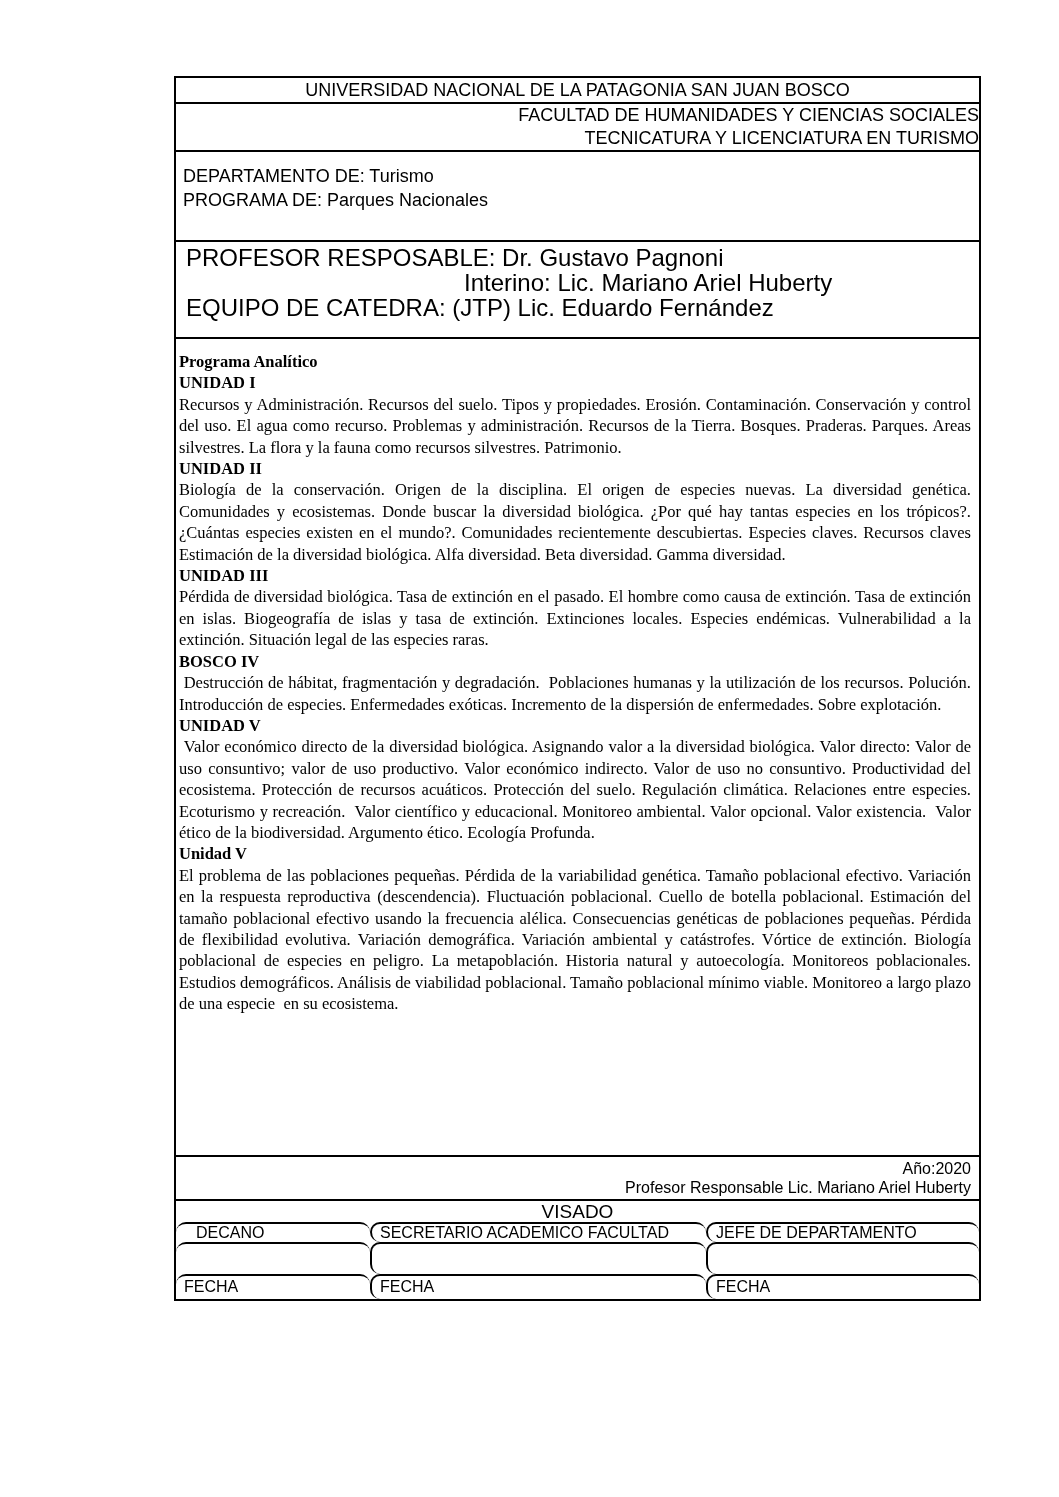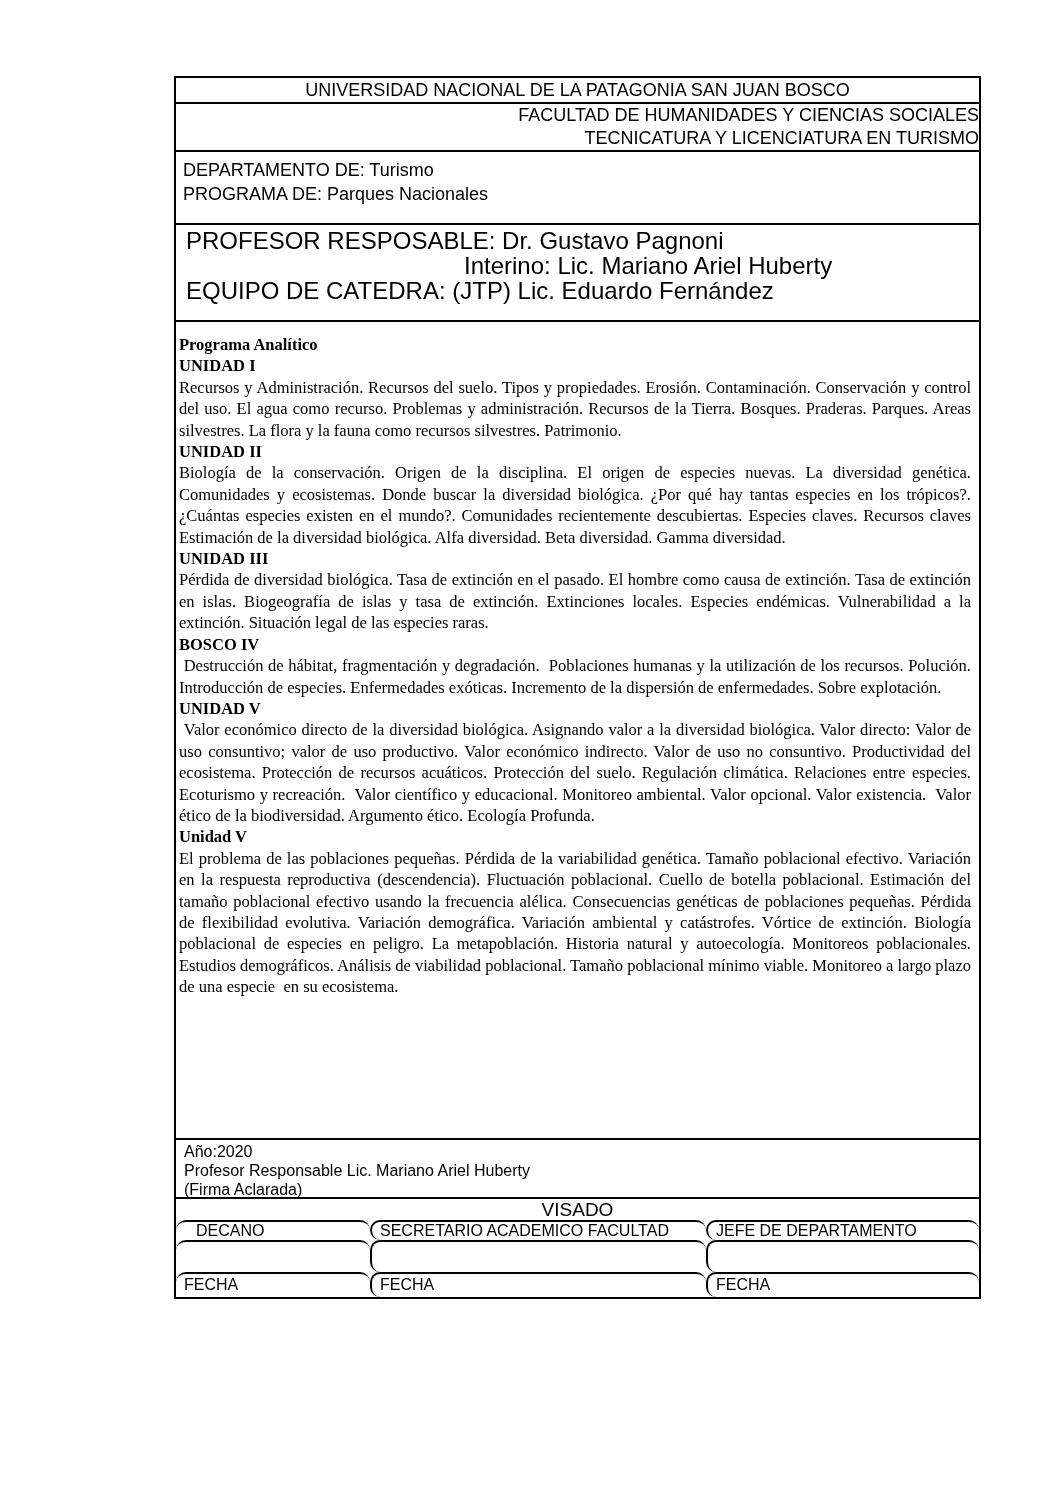--- a/index.html
+++ b/index.html
@@ -44,24 +44,24 @@
   }
   
   .r2 {
     height: 48px;
     font-size: 18px;
     line-height: 23px;
     text-align: right;
   }
   
   .r3 {
-    height: 73px;
+    height: 90px;
     font-size: 18px;
     line-height: 24px;
-    padding: 6px 8px 0 7px;
+    padding: 12px 8px 0 7px;
   }
   
   .r4 {
     height: 97px;
     font-size: 24px;
     line-height: 25px;
     padding: 3px 8px 0 10px;
   }
   .r4 .indent { margin-left: 278px; }
 
@@ -73,24 +73,25 @@
     padding: 12px 8px 0 3px;
   }
   .r5 .bold { font-weight: bold; }
   .r5 .ubody {
     text-align: justify;
     white-space: pre-wrap;
   }
 
   
   .r6 {
-    height: 59px;
+    height: 44px;
     font-size: 16px;
     line-height: 19px;
     padding: 2px 8px 0 8px;
+    text-align: right;
   }
 
   
   .r7 {
     height: 23px;
     font-size: 19px;
     line-height: 21px;
     text-align: center;
   }
 

